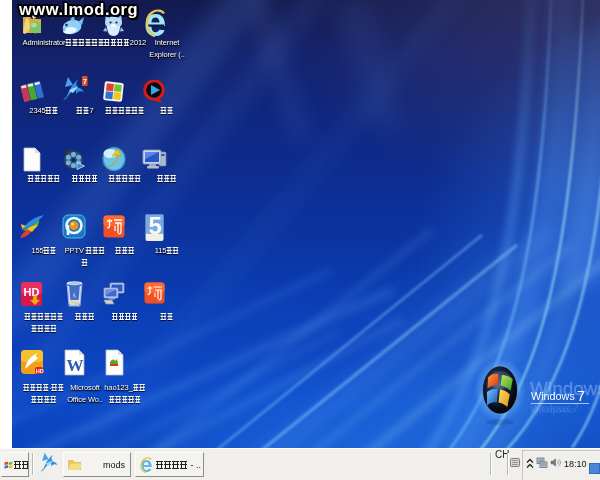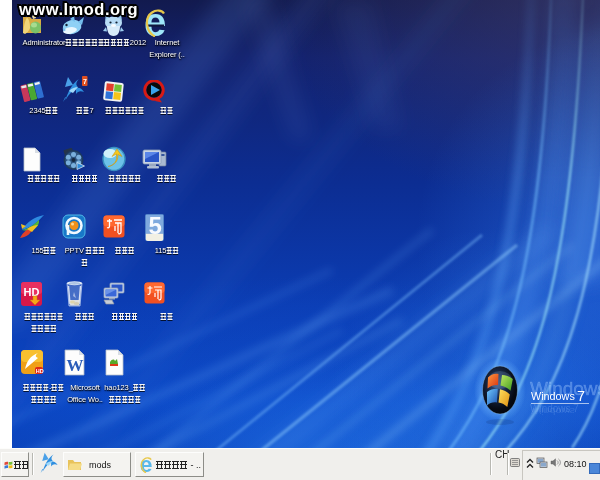--- a/index.html
+++ b/index.html
@@ -382,21 +382,21 @@
   <path d="M8,1 L13,9 L5,11 Z" fill="#4aa0e8"></path>
   <path d="M16,12 C19,11 22,12.5 24,16 C20,14.5 18,15.5 16,18 Z" fill="#2f8fe0"></path>
   <path d="M9,15 C12,12 15,11 18,11 L13,17 Z" fill="#9fd8fa"></path>
   <path d="M6.5,21 L3,26 L5,21.5 Z" fill="#2f8fe0"></path>
  </svg>
  <div class="tbtn" style="left:63px;width:68px;padding-left:3px">
   <svg width="15" height="13" viewBox="0 0 15 13" style="flex:none">
    <path d="M1,2 L6,2 L7.5,4 L14,4 L14,12 L1,12 Z" fill="#e8c35a"></path>
    <path d="M1,12 L3,5.5 L15,5.5 L13,12 Z" fill="#f5dc86"></path>
   </svg>
-  <span style="margin-left:7px">mods</span>
+  <span style="margin-left:21px">mods</span>
  </div>
  <div class="tbtn" style="left:135px;width:69px;padding-left:2px">
   <svg width="16" height="16" viewBox="0 0 26 28" style="flex:none">
     <text x="2" y="26.5" font-size="40" font-weight="bold" fill="#5ab8ea" font-family="Liberation Sans,sans-serif">e</text>
     <path d="M13,27.5 C4,23 2,9 10,3.5 C14,0.5 20,1 22,4.5" fill="none" stroke="#e8c84a" stroke-width="2.6"></path>
   </svg>
   <span style="margin-left:2px"><i class="cb"></i><i class="cb"></i><i class="cb"></i><i class="cb"></i> - ..</span>
  </div>
  <div class="sep" style="left:490px"></div>
  <div style="position:absolute;left:495px;top:0;font-size:10px;color:#222">CH</div>
@@ -412,15 +412,15 @@
  <svg style="position:absolute;left:536px;top:8px" width="12" height="12" viewBox="0 0 12 12">
   <rect x="1" y="1" width="7" height="5.5" fill="#d0d8e4" stroke="#555" stroke-width="0.7"></rect>
   <rect x="2" y="2" width="5" height="3.5" fill="#8aa8cc"></rect>
   <rect x="4" y="5" width="7" height="5.5" fill="#d0d8e4" stroke="#555" stroke-width="0.7"></rect>
   <rect x="5" y="6" width="5" height="3.5" fill="#8aa8cc"></rect>
  </svg>
  <svg style="position:absolute;left:550px;top:8px" width="11" height="11" viewBox="0 0 11 11">
   <path d="M1,4 L3,4 L5.5,1.8 L5.5,9.2 L3,7 L1,7 Z" fill="#777" stroke="#555" stroke-width="0.4"></path>
   <path d="M7,3.5 C8.5,4.5 8.5,6.5 7,7.5 M8.5,2 C11,4 11,7 8.5,9" stroke="#888" stroke-width="0.9" fill="none"></path>
  </svg>
- <div style="position:absolute;left:564px;top:10px;font-size:9px;color:#111">08:10</div>
+ <div style="position:absolute;left:564px;top:10px;font-size:9px;color:#111">18:10</div>
  <div style="position:absolute;left:589px;top:14px;width:9px;height:9px;background:#4a86d8;border:1px solid #336abb"></div>
 </div>
 
 </body></html>

